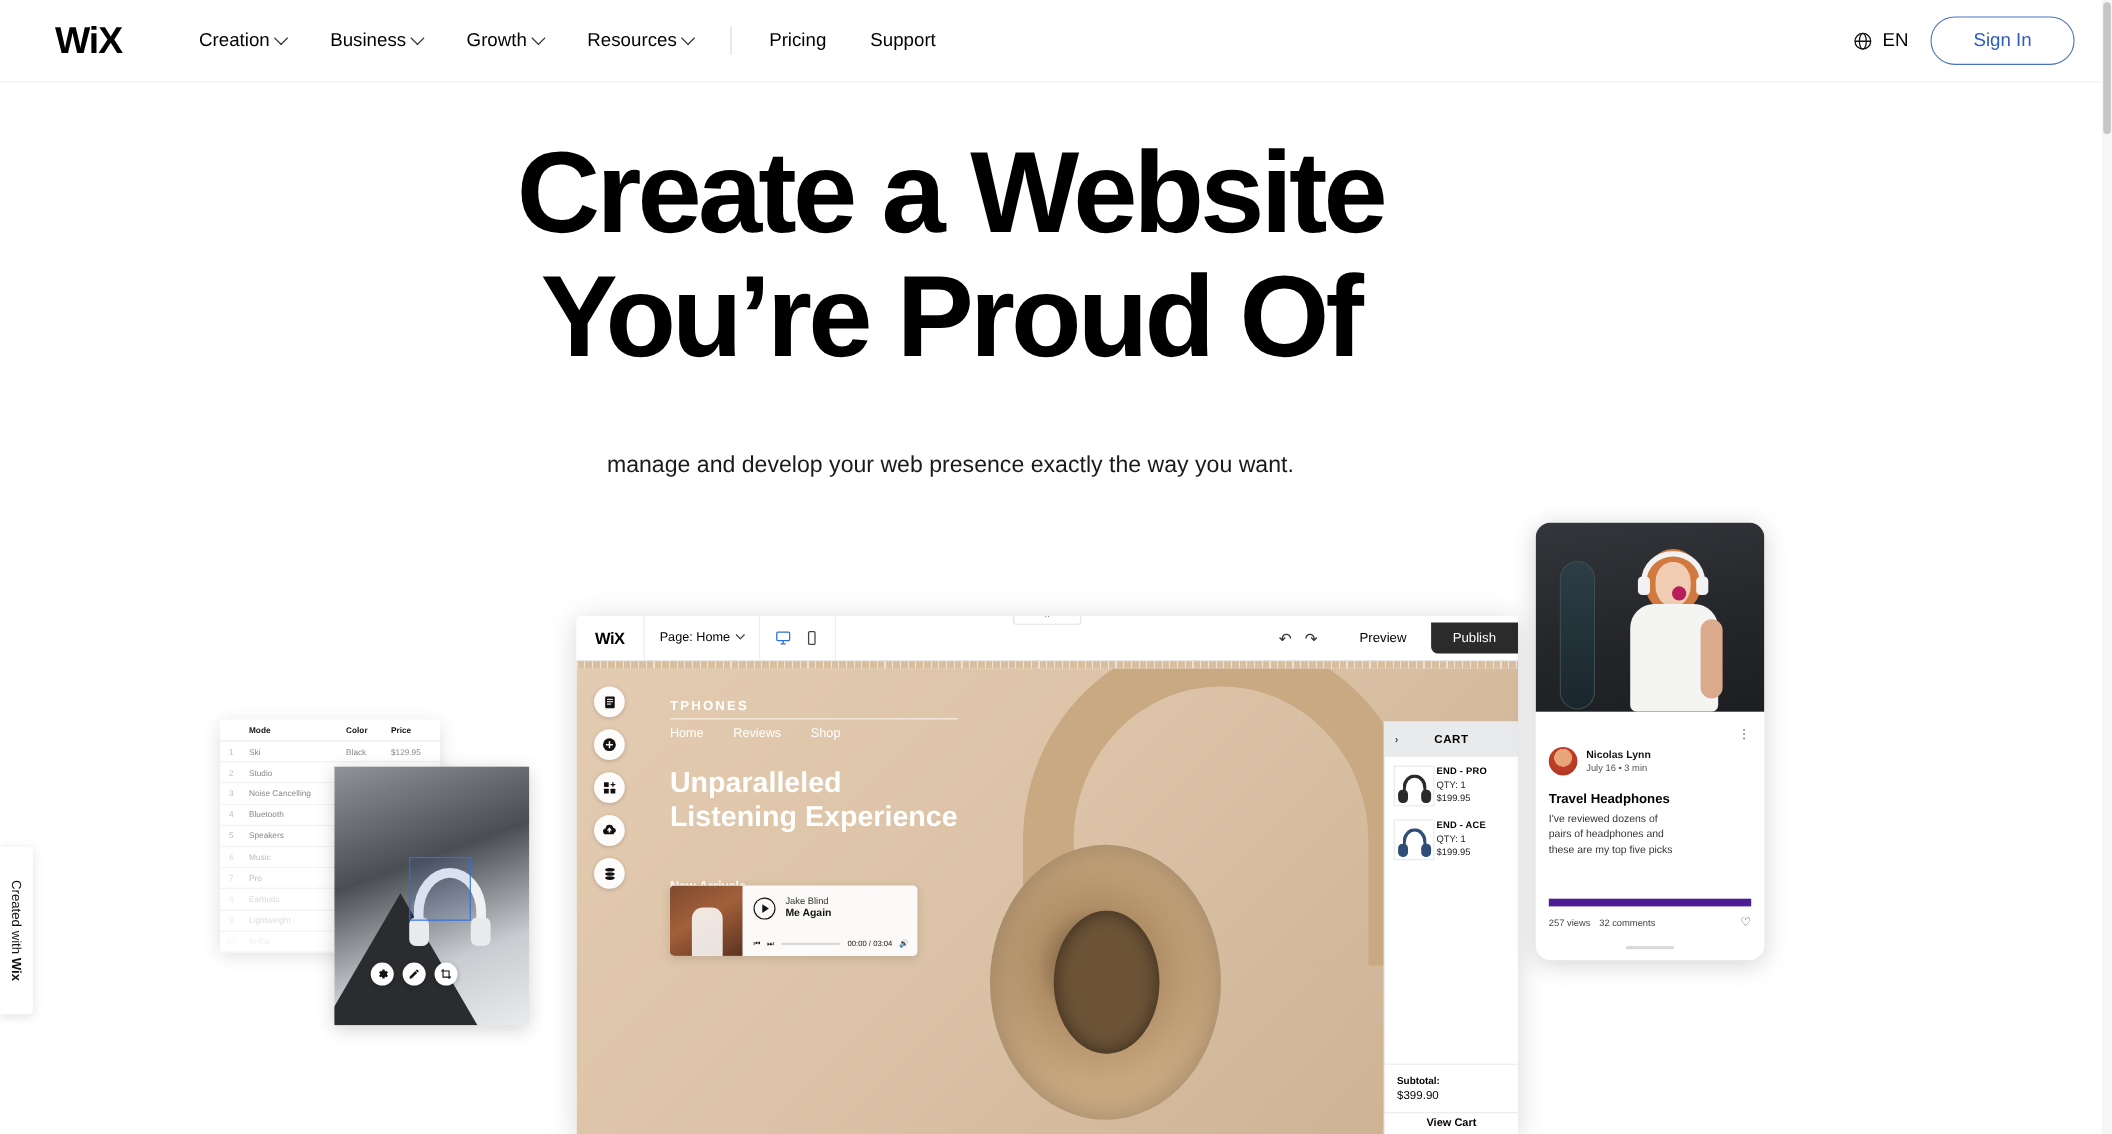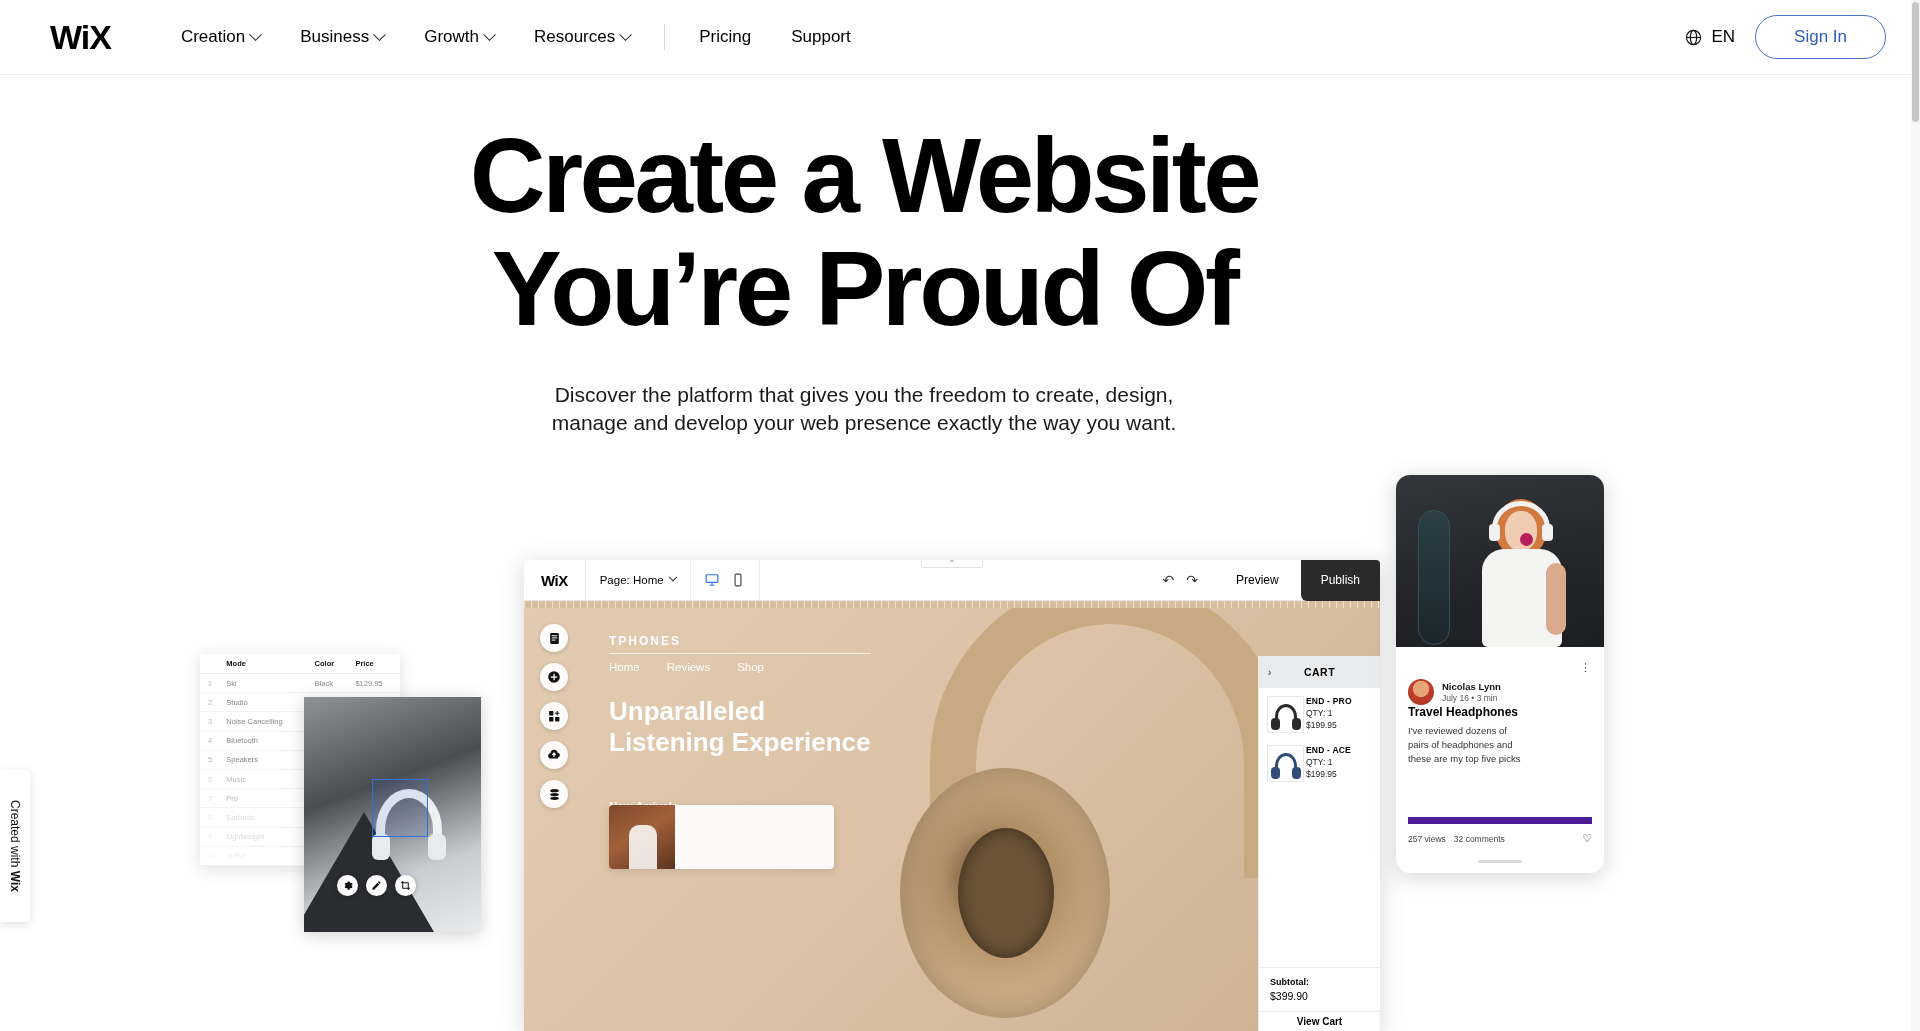--- a/index.html
+++ b/index.html
@@ -145,21 +145,21 @@
     width: 62px; height: 14px; background: #fff;
     border: 1px solid #e2e2e2; border-radius: 3px;
     display: flex; align-items: flex-end; justify-content: center;
     font-size: 8px; color: #555; padding-bottom: 1px;
   }
   .ed-right { margin-left: auto; display: flex; align-items: center; height: 41px; }
   .ed-undo { display: flex; gap: 12px; padding: 0 16px; font-size: 14px; color: #333; }
   .ed-preview { font-size: 12px; padding: 0 22px; cursor: pointer; }
   .ed-publish {
     background: #2b2b2b; color: #fff; font-size: 12px;
-    height: 41px; display: flex; align-items: center; padding: 0 20px;
+    height: 28px; display: flex; align-items: center; padding: 0 20px;
     border-radius: 0 0 0 6px; cursor: pointer;
   }
   .ed-ruler { height: 7px; background: #d9bf9f; position: relative; overflow: hidden; }
   .ed-ruler:after {
     content:""; position:absolute; inset:0;
     background: repeating-linear-gradient(90deg, rgba(255,255,255,.55) 0 1px, transparent 1px 7px);
   }
   .ed-canvas {
     position: absolute; top: 48px; left: 0; right: 0; bottom: 0;
     background: linear-gradient(135deg,#e3cbb1 0%, #dcc3a7 45%, #cbb091 100%);
@@ -315,21 +315,21 @@
              border-radius: 50%; background: #b81f5a; }
   .ph-arm { position:absolute; left: 72px; top: 64px; width: 20px; height: 72px;
             background: #dba98c; border-radius: 10px; }
   .ph-body { padding: 12px 12px 0 12px; position: relative; }
   .ph-author { display: flex; align-items: center; gap: 8px; margin-top: 20px; }
   .ph-avatar { width: 26px; height: 26px; border-radius: 50%;
                background: radial-gradient(circle at 50% 38%, #e8a678 0 38%, #c0402a 40%, #a5321f 100%); flex:none; }
   .ph-aname { font-size: 9.5px; font-weight: 600; color: #111; }
   .ph-adate { font-size: 8.5px; color: #555; margin-top: 1px; }
   .ph-dots { position: absolute; right: 13px; top: 14px; font-size: 11px; color: #444; letter-spacing: 0; cursor: pointer; }
-  .ph-title { font-size: 12px; font-weight: 700; }
+  .ph-title { font-size: 12px; font-weight: 700; margin-top: 14px; }
   .ph-excerpt { font-size: 9.5px; color: #333; line-height: 1.45; margin-top: 5px; }
   .ph-foot { position: absolute; left: 12px; right: 12px; bottom: 28px;
              display:flex; align-items:center; border-top: 7px solid #4c1d95; padding-top: 8px; }
   .ph-stats { font-size: 8.5px; color: #444; }
   .ph-heart { margin-left: auto; font-size: 11px; color: #333; cursor: pointer; }
   .ph-bar { position:absolute; left:50%; transform:translateX(-50%); bottom: 10px;
             width: 44px; height: 3px; border-radius: 2px; background:#d9d9d9; }
   
   .badge {
     position: absolute; left: 0; top: 770px;
@@ -385,21 +385,21 @@
     <div class="signin">Sign In</div>
   </div>
 </div>
 
 <div class="hero">
   <h1>
     <span>Create a Website</span>
     <span class="l2">You’re Proud Of</span>
   </h1>
   <p>
-    <span>Discover the platform that gives you the freedom to create, design,</span><br>
+    <br>
     <span>manage and develop your web presence exactly the way you want.</span>
   </p>
 </div>
 
 <div class="stage">
 
   <div class="table-card">
     <table>
       <tbody>
           <tr>
@@ -585,20 +585,38 @@
         <span>Shop</span>
       </div>
       <div class="site-h1">
         <span>Unparalleled</span><br>
         <span>Listening Experience</span>
       </div>
       <div class="new-arr">New Arrivals</div>
 
       <div class="player">
         <div class="art"></div>
+        <div class="meta">
+          <div class="play-row">
+            <div class="play-circle">
+                <div class="play-tri"></div>
+              </div>
+            <div>
+              <div class="trk-artist">Jake Blind</div>
+              <div class="trk-title">Me Again</div>
+            </div>
+          </div>
+          <div class="ctrl-row">
+            <span>⏮</span>
+            <span>⏭</span>
+            <div class="ctrl-bar"></div>
+            <span>00:00 / 03:04</span>
+            <span>🔊</span>
+          </div>
+        </div>
       </div>
 
       <div class="cart">
         <div class="cart-head">
           <span class="arrow">›</span>
           <span>CART</span>
         </div>
         <div class="cart-items">
           <div class="cart-item">
             <div class="ci-img">

